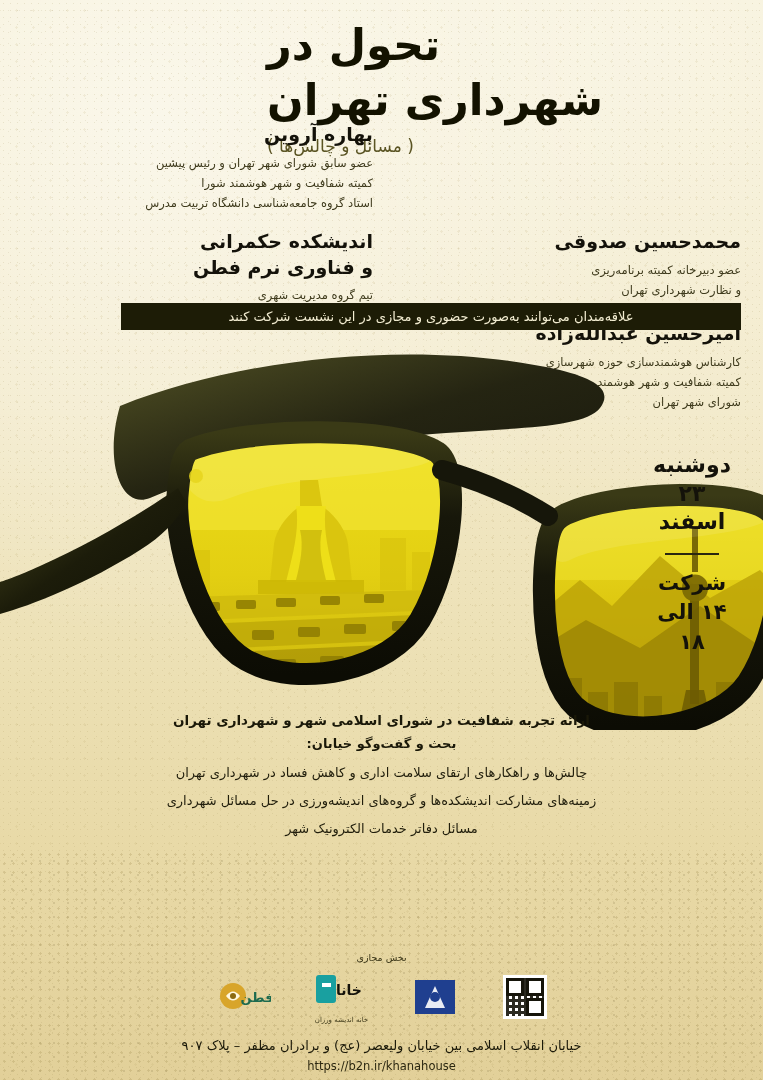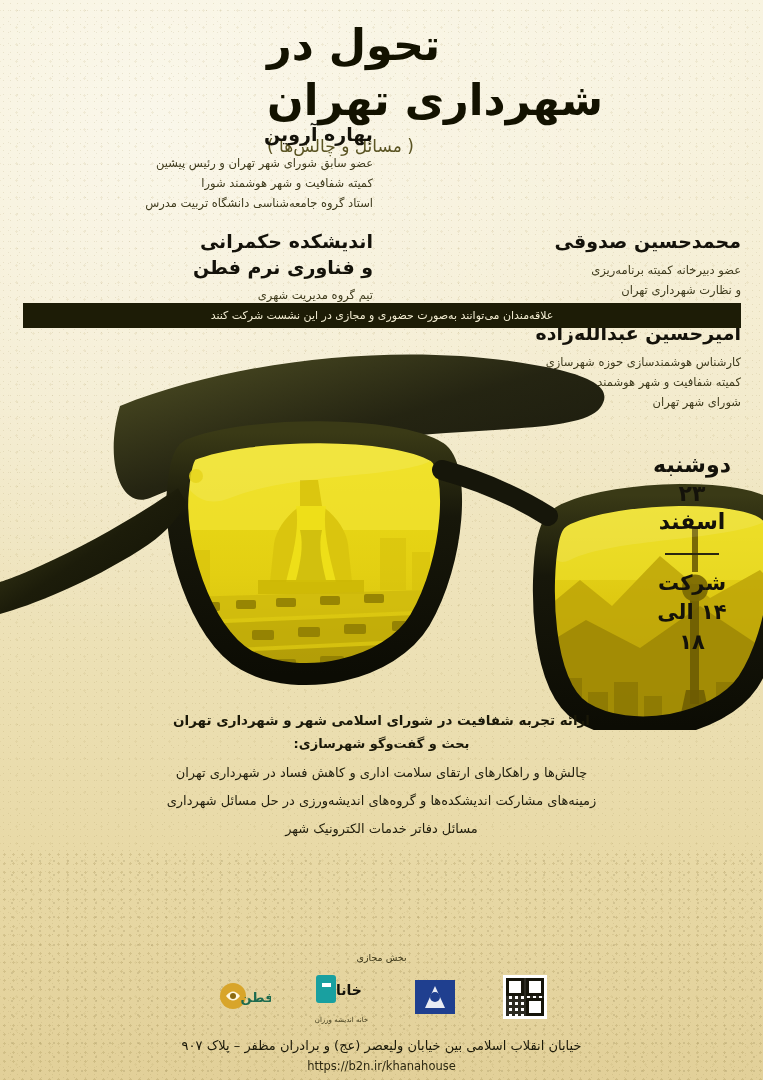--- a/index.html
+++ b/index.html
@@ -108,24 +108,24 @@
 
   
   .col-a { grid-column: 2; }
   .col-b { grid-column: 1; }
 
   
   .notice {
     position: absolute;
     top: 303px;
     right: 22px;
-    width: 718px;
+    width: 620px;
     background: #1d1c06;
     color: #f3edd2;
-    font-size: 11px;
+    font-size: 13px;
     text-align: center;
     padding: 6px 24px;
     box-sizing: border-box;
     direction: rtl;
     letter-spacing: 0.1px;
   }
 
   
   .date-col {
     position: absolute;
@@ -437,21 +437,21 @@
     <div class="d-line">دوشنبه</div>
     <div class="num">۲۳</div>
     <div class="d-line">اسفند</div>
     <div class="divider"></div>
     <div class="time-label">شرکت</div>
     <div class="time-value">۱۴ الی ۱۸</div>
   </div>
 
   <div class="body-copy">
     <div class="bc-head">ارائه تجربه شفافیت در شورای اسلامی شهر و شهرداری تهران</div>
-    <div class="bc-sub">بحث و گفت‌وگو شهرسازی:</div>
+    <div class="bc-sub">بحث و گفت‌وگو خیابان:</div>
     <div class="bc-item">چالش‌ها و راهکارهای ارتقای سلامت اداری و کاهش فساد در شهرداری تهران</div>
     <div class="bc-item">زمینه‌های مشارکت اندیشکده‌ها و گروه‌های اندیشه‌ورزی در حل مسائل شهرداری</div>
     <div class="bc-item">مسائل دفاتر خدمات الکترونیک شهر</div>
   </div>
 
   <div class="virtual-label">بخش مجازی</div>
 
   <div class="logos">
 
     <div class="qr">

